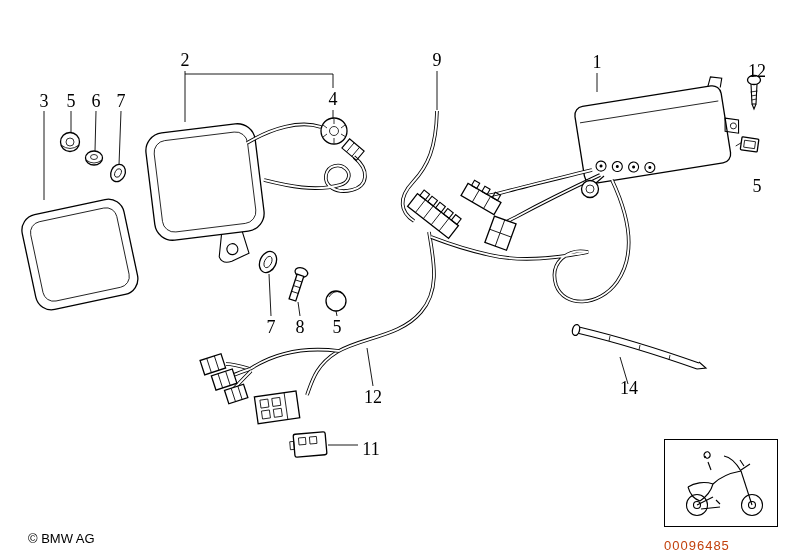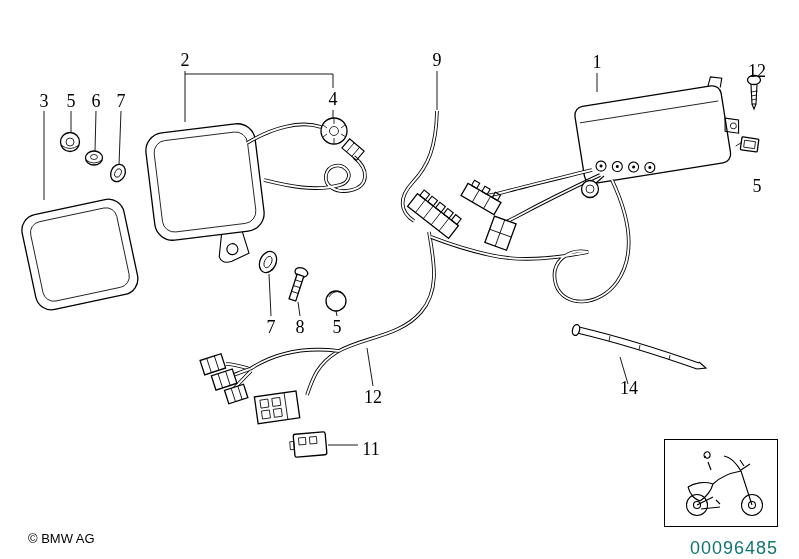--- a/index.html
+++ b/index.html
@@ -10,22 +10,22 @@
   .diagram-svg{position:absolute;left:0;top:0;}
   .callout{
     position:absolute;font-family:"Liberation Serif",serif;
     font-size:18px;line-height:18px;color:#000;transform:translate(-50%,0);
     white-space:nowrap;
   }
   .copyright{
     position:absolute;left:28px;top:531px;font-size:13px;color:#000;
   }
   .drawing-number{
-    position:absolute;left:664px;top:538px;width:114px;text-align:right;
-    font-size:18px;letter-spacing:1px;color:#0f766e;
+    position:absolute;left:664px;top:538px;width:114px;text-align:left;
+    font-size:13px;letter-spacing:1px;color:#c2410c;
   }
   .part{fill:#ffffff;stroke:#000000;stroke-width:1.3;}
   .detail{fill:none;stroke:#000000;stroke-width:0.8;}
   .cable-outer{fill:none;stroke:#000000;stroke-width:3.6;}
   .cable-inner{fill:none;stroke:#ffffff;stroke-width:1.9;}
   .leader{stroke:#000000;stroke-width:0.9;fill:none;}
   .thin{fill:none;stroke:#000000;stroke-width:1.1;}
 </style>
 </head>
 <body>

